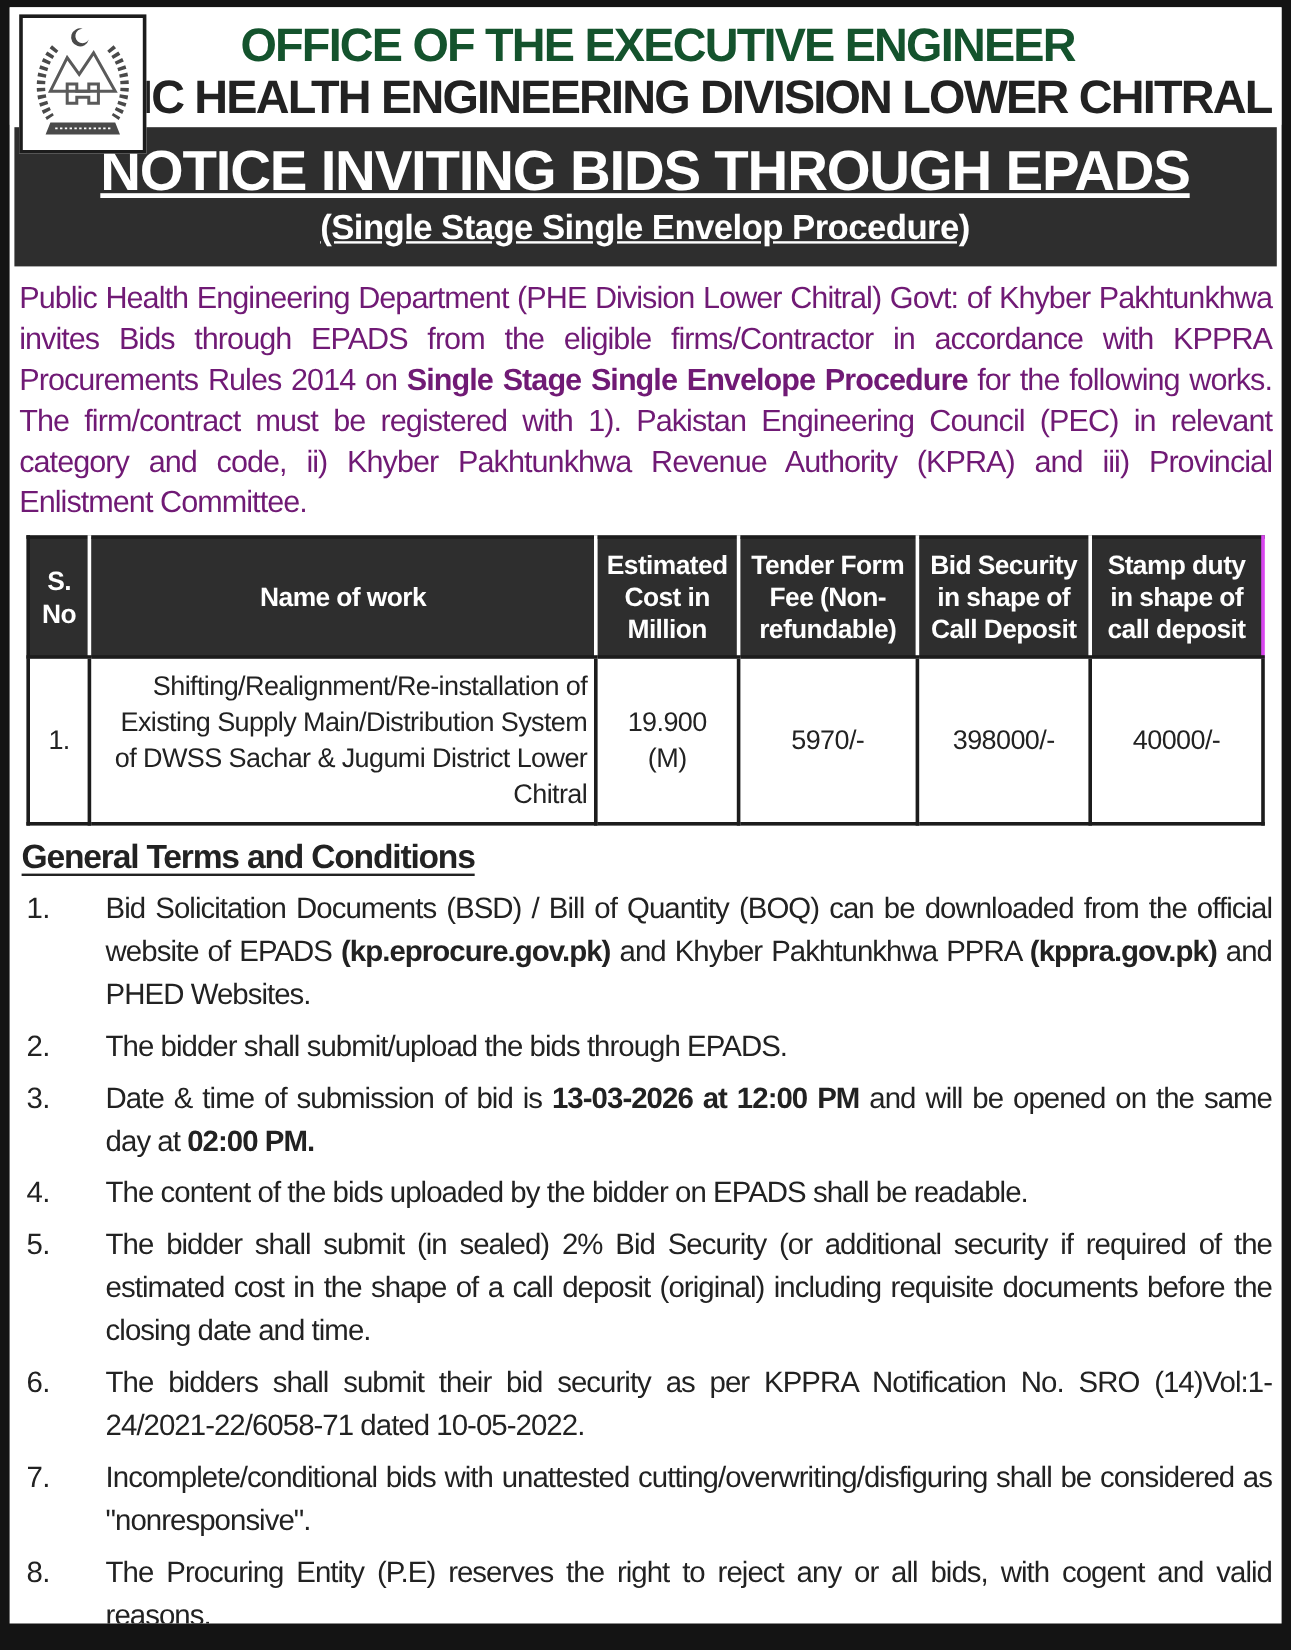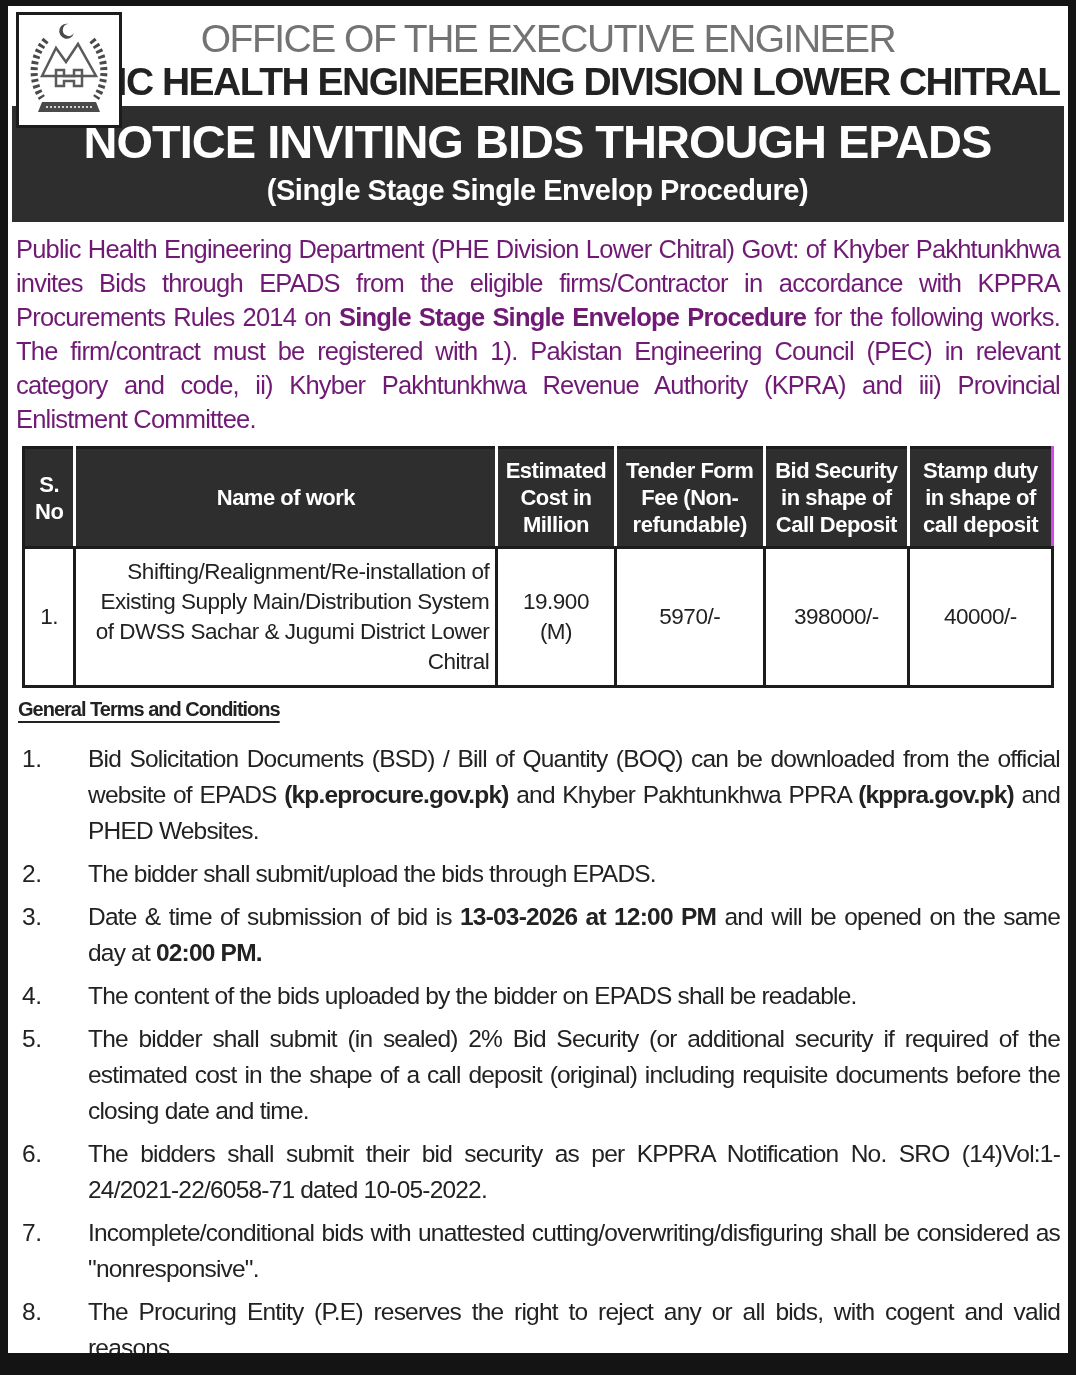--- a/index.html
+++ b/index.html
@@ -11,27 +11,28 @@
     font-family:"Liberation Sans", sans-serif;color:#1b1b1b;overflow:hidden;
     display:flex;flex-direction:column;
   }
   
   .header{position:relative;height:162px;background:#fff;}
   .logo-box{
     position:absolute;left:8px;top:6px;width:106px;height:116px;
     background:#fff;border:3px solid #1c1c1c;display:flex;align-items:center;justify-content:center;
   }
   .org{ text-align:center;padding-top:12px;}
-  .org-line1{font-size:39px;font-weight:normal;letter-spacing:-1.5px;line-height:42px;color:#737373;margin-left:20px;}
+  .org-line1{font-size:39px;font-weight:bold;letter-spacing:-1.5px;line-height:42px;color:#14532d;margin-left:20px;}
   .org-line2{font-size:39px;font-weight:bold;letter-spacing:-1.5px;line-height:44px;color:#222;}
   .contact{font-size:26px;letter-spacing:-1px;color:#2a2a2a;margin-top:6px;}
   
   .notice-banner{
     margin:2px 4px 0 4px;background:#2e2e2e;color:#fff;text-align:center;
     padding:10px 1px 12px 0;
+    text-decoration:underline;
   }
   .notice-title{font-size:47px;font-weight:bold;letter-spacing:-1px;line-height:52px;}
   .notice-sub{font-size:29px;font-weight:bold;letter-spacing:-0.5px;line-height:40px;margin-top:2px;}
   
   .intro{
     padding:10px 8px 6px 8px;font-size:25.5px;letter-spacing:-0.8px;
     line-height:34px;text-align:justify;color:#701a75;
   }
   .bseg{font-weight:bold;}
   
@@ -44,22 +45,22 @@
   }
   th:first-child{border-left:3px solid #1c1c1c;}
   th:last-child{border-right:3px solid #d946ef;margin-top:25px;}
   td{font-size:22.5px;letter-spacing:-0.5px;padding:8px 6px;text-align:center;line-height:30px;background:#fff;color:#222;}
   td.work{text-align:right;padding-left:12px;}
   .col-sno{width:5%;} .col-name{width:41%;} .col-est{width:11.5%;}
   .col-fee{width:14.5%;} .col-sec{width:14%;} .col-stamp{width:14%;}
   
   .terms{padding:8px 8px 0 8px;flex:1;}
   .terms-heading{
-    font-size:20px;font-weight:bold;letter-spacing:-1px;color:#222;
-    text-decoration:underline;text-underline-offset:5px;margin:2px 0 20px 2px;display:inline-block;
+    font-size:28px;font-weight:bold;letter-spacing:-1px;color:#222;
+    text-decoration:underline;text-underline-offset:5px;margin:2px 0 10px 2px;display:inline-block;
   }
   .term{display:flex;margin-bottom:7px;}
   .tnum{flex:0 0 72px;font-size:24.5px;letter-spacing:-0.5px;padding-left:6px;line-height:36px;color:#222;}
   .ttext{flex:1;font-size:24.5px;letter-spacing:-0.8px;line-height:36px;text-align:justify;color:#222;}
 </style>
 </head>
 <body>
 
 <div class="ad">
 

